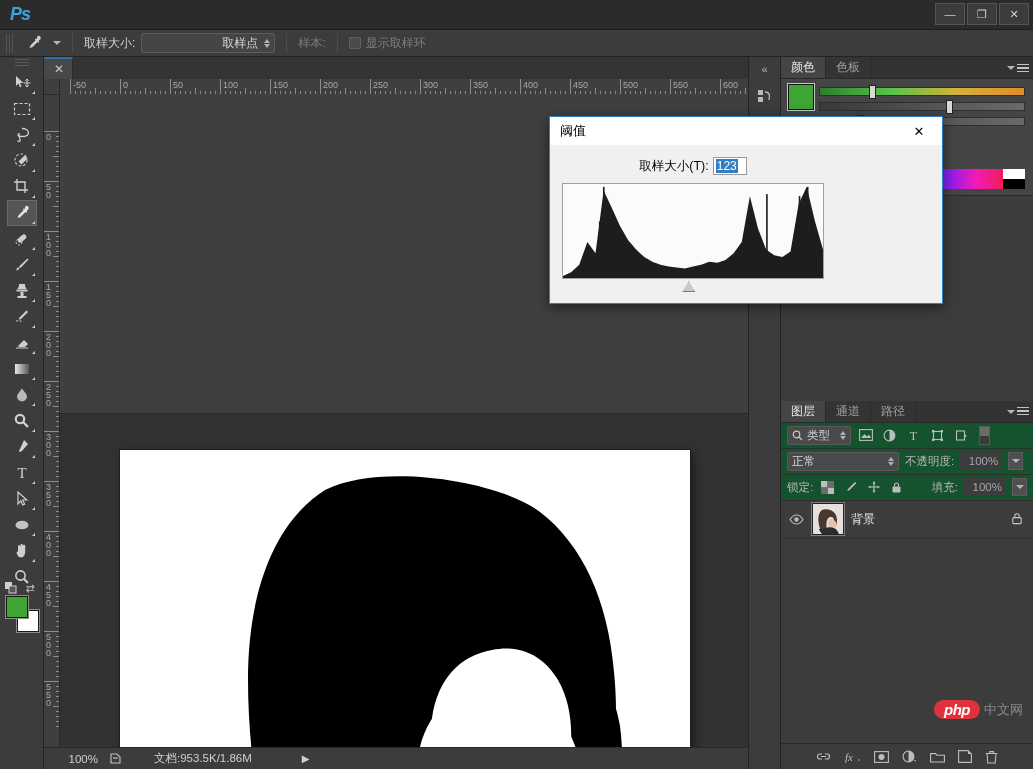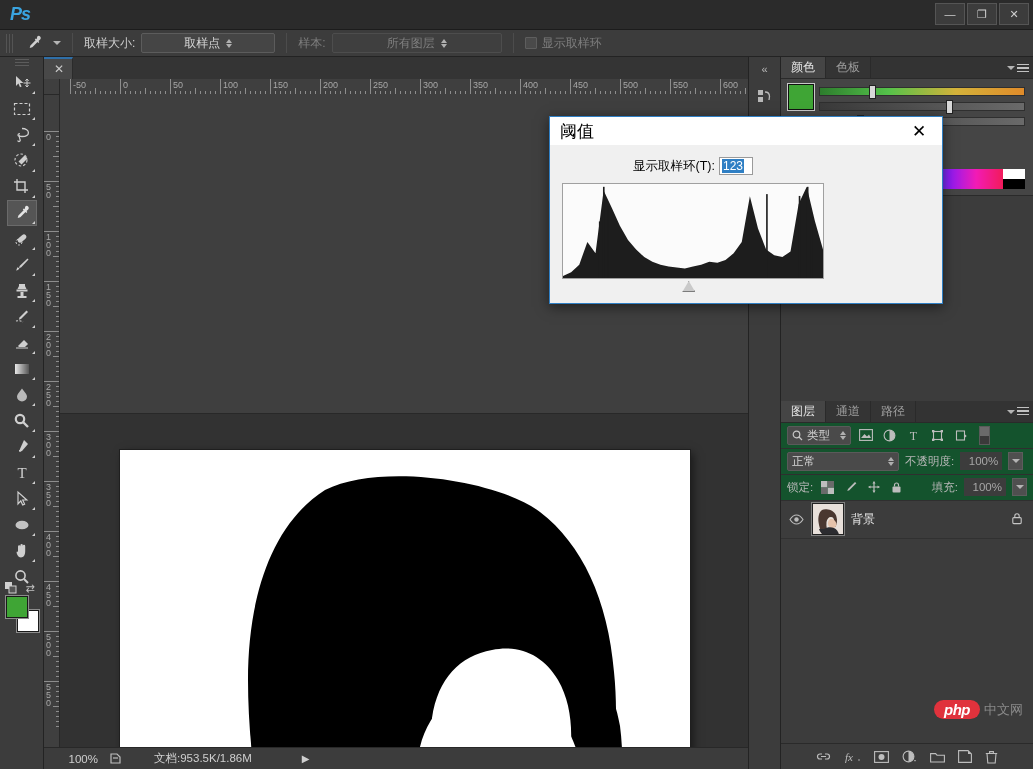--- a/index.html
+++ b/index.html
@@ -43,21 +43,21 @@
       repeating-linear-gradient(to right,#5a5a5a 0 1px,transparent 1px 3px);
       opacity:.8; margin-right:2px;}
   .opt-tool{ width:26px;height:22px;display:flex;align-items:center;justify-content:center;}
   .tri-down{ width:0;height:0;border-left:4px solid transparent;border-right:4px solid transparent;border-top:4px solid #b4b4b4; }
   .sep-v{ width:1px;height:20px;background:#2a2a2a;border-right:1px solid #4c4c4c;margin:0 5px;}
   .opt-label{ color:#cfcfcf; font-size:12px; white-space:nowrap;}
   .opt-label.dim{ color:#7d7d7d; }
   .select{
     height:20px; min-width:130px; background:#454545; border:1px solid #5c5c5c;
     border-radius:2px; display:flex; align-items:center; padding:0 4px;
-    color:#d6d6d6; font-size:12px; justify-content:center;
+    color:#d6d6d6; font-size:12px; justify-content:flex-end;
   }
   .select.dim{ color:#7f7f7f; background:#3f3f3f; border-color:#4d4d4d;}
   .spin{ display:flex; flex-direction:column; gap:1px; margin-left:6px; }
   .spin i{ width:0;height:0;border-left:3px solid transparent;border-right:3px solid transparent;}
   .spin i.up{ border-bottom:4px solid #b0b0b0; }
   .spin i.dn{ border-top:4px solid #b0b0b0; }
   .checkbox{
     width:12px;height:12px;background:#4a4a4a;border:1px solid #5e5e5e;border-radius:1px;
     display:inline-block; vertical-align:middle;
   }
@@ -244,21 +244,21 @@
   
   .dialog{
     position:absolute; left:549px; top:116px; width:394px; height:188px;
     background:#f0f0f0; border:1px solid #2f7fc4; box-shadow:0 3px 12px rgba(0,0,0,.5);
     display:flex; flex-direction:column; z-index:50;
   }
   .dlg-title{
     height:28px; background:#ffffff; display:flex; align-items:center;
     padding:0 6px 0 10px; flex:0 0 28px;
   }
-  .dlg-title span{ font-size:17px; color:#000; }
+  .dlg-title span{ font-size:13px; color:#000; }
   .dlg-close{
     margin-left:auto; width:34px;height:26px; display:flex;align-items:center;justify-content:center;
     color:#333; font-size:15px;
   }
   .dlg-body{ flex:1; display:flex; padding:8px 10px 10px 12px; gap:10px; }
   .dlg-left{ width:262px; display:flex; flex-direction:column; }
   .dlg-lvlrow{ display:flex; align-items:center; justify-content:center; gap:4px; height:26px;}
   .dlg-lvlrow label{ font-size:12.5px; color:#000; }
   .lvlinput{
     width:34px; height:18px; background:#ffffff; border:1px solid #9a9a9a;
@@ -316,27 +316,20 @@
     <div class="opt-label">取样大小:</div>
     <div class="select" style="width:134px;">
       <span>取样点</span>
       <span class="spin">
           <i class="up"></i>
           <i class="dn"></i>
         </span>
     </div>
     <div class="sep-v"></div>
     <div class="opt-label dim">样本:</div>
-    <div class="select dim" style="width:170px;">
-      <span>所有图层</span>
-      <span class="spin">
-          <i class="up"></i>
-          <i class="dn"></i>
-        </span>
-    </div>
     <div class="sep-v"></div>
     <div class="opt-check">
       <span class="checkbox"></span>
       <span class="opt-label dim">显示取样环</span>
     </div>
   </div>
 
   <div class="mainrow">
 
     <div class="toolbar">
@@ -1153,21 +1146,21 @@
   </div>
 
   <div class="dialog">
     <div class="dlg-title">
       <span>阈值</span>
       <span class="dlg-close">✕</span>
     </div>
     <div class="dlg-body">
       <div class="dlg-left">
         <div class="dlg-lvlrow">
-          <label>显示取样环(T):</label>
+          <label>取样大小(T):</label>
           <div class="lvlinput">
             <span>123</span>
           </div>
         </div>
         <div class="histbox">
           <svg id="histsvg" viewBox="0 0 256 100" preserveAspectRatio="none">
               <path d="M0,100 L0.00,97.98 L8.00,93.94 L16.00,85.85 L24.00,61.60 L32.00,73.73 L40.00,7.04 L48.00,25.23 L56.00,44.43 L64.00,59.58 L72.00,69.69 L80.00,77.77 L88.00,82.82 L96.00,85.85 L104.00,87.88 L112.00,88.89 L120.00,89.90 L128.00,87.88 L136.00,85.85 L144.00,82.82 L152.00,83.83 L160.00,80.80 L168.00,73.73 L176.00,61.60 L184.00,13.10 L192.00,47.46 L200.00,69.69 L208.00,75.75 L216.00,77.77 L224.00,71.71 L232.00,21.19 L240.00,3.00 L248.00,39.38 L256.00,69.69 L256,100 Z" fill="#1d1d1d"></path>
               <rect x="39.36" width="1.6" y="3.00" height="97.00" fill="#1d1d1d"></rect>
               <rect x="43.37" width="1.6" y="24.34" height="75.66" fill="#1d1d1d"></rect>
               <rect x="35.34" width="1.6" y="39.86" height="60.14" fill="#1d1d1d"></rect>

